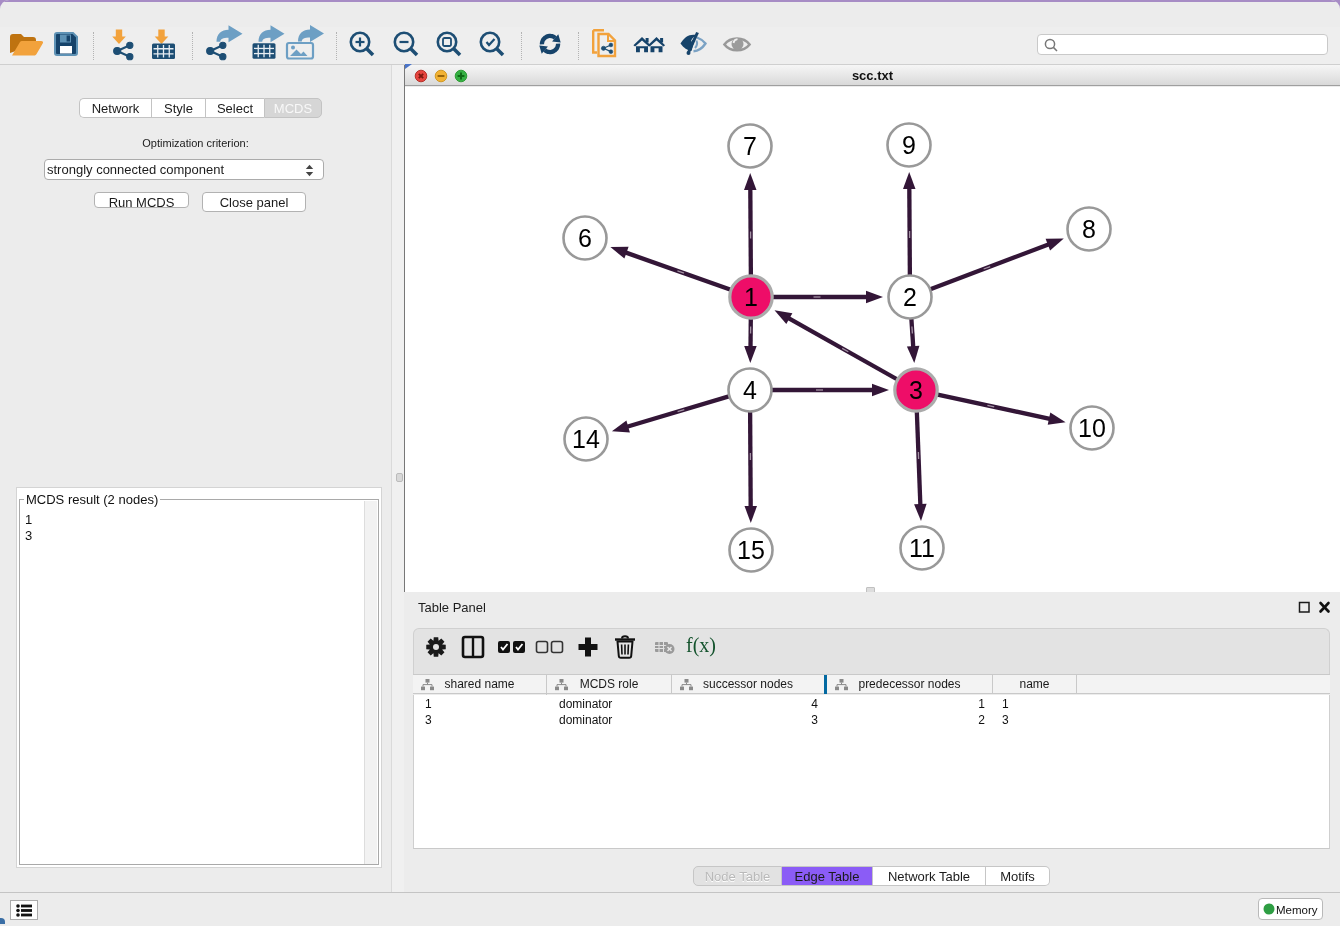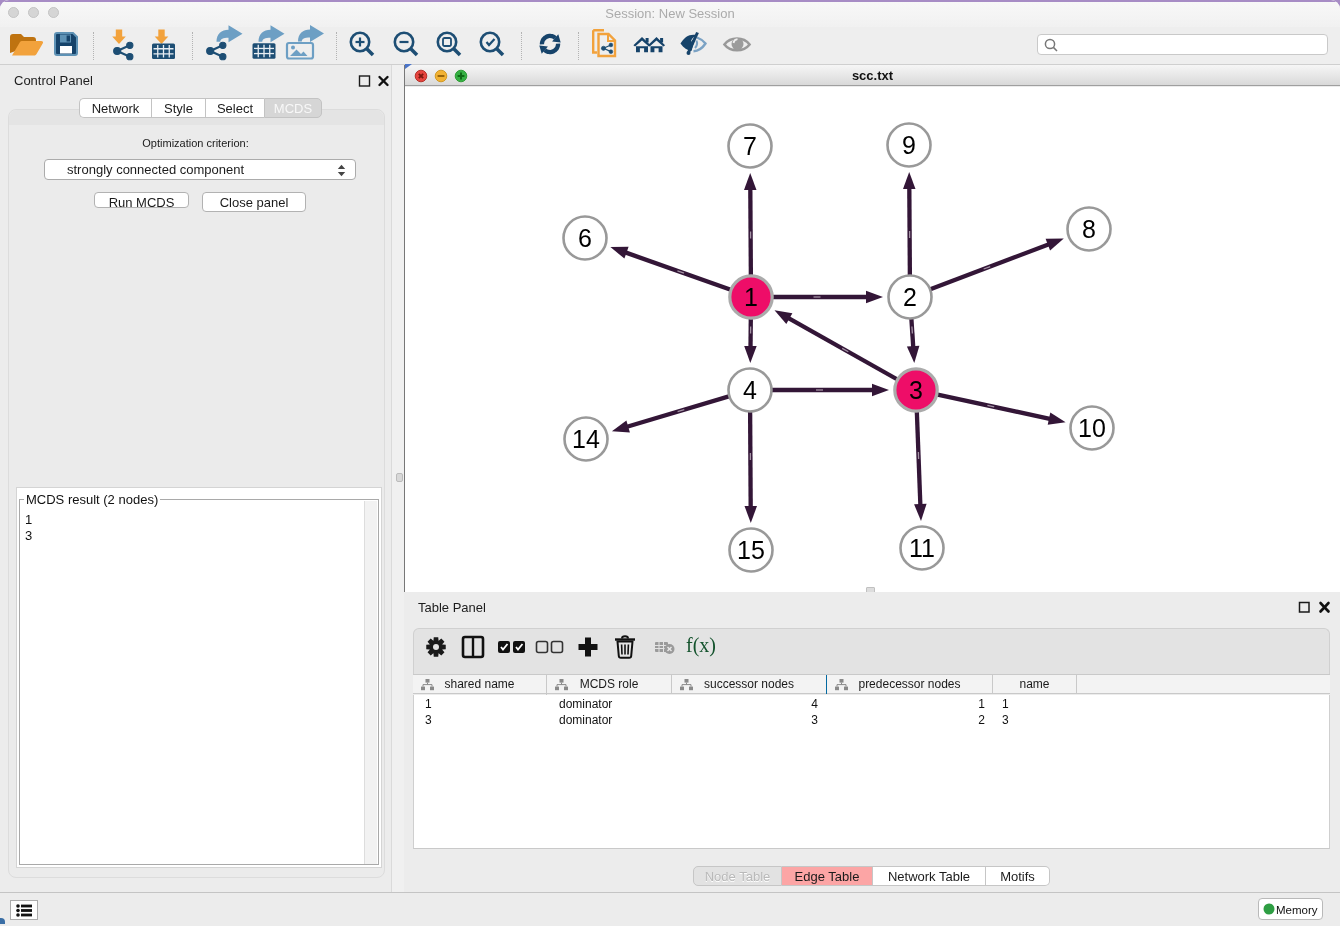--- a/index.html
+++ b/index.html
@@ -5,26 +5,20 @@
 .abs{position:absolute}
 #win{position:absolute;left:0;top:0;width:1340px;height:926px;background:#ececec;border-radius:9px 9px 0 0;overflow:hidden}
 #purpletop{position:absolute;left:0;top:0;width:1340px;height:2px;background:#a78cc5;z-index:300}
 .sep{position:absolute;top:3px;height:28px;width:0;border-left:1px dotted #b3b3b3}
 .tl{position:absolute;width:11px;height:11px;border-radius:50%;background:#d5d5d5;border:1px solid #c3c3c3}
 text{font-family:"Liberation Sans",sans-serif}
 </style></head><body>
 <div id="win">
 <div id="purpletop"></div>
 
-<div class="abs" style="left:0;top:0;width:1340px;height:27px;background:linear-gradient(#f8f8f8,#f1f1f1)">
- <div class="tl" style="left:8px;top:6.5px"></div>
- <div class="tl" style="left:28px;top:6.5px"></div>
- <div class="tl" style="left:48px;top:6.5px"></div>
- <div class="abs" style="left:0;top:6px;width:1340px;text-align:center;font-size:13px;color:#ababab">Session: New Session</div>
-</div>
 <div class="abs" style="left:0;top:27px;width:1340px;height:38px;background:#eeeeee;border-bottom:1px solid #cfcfcf">
       <div class="sep" style="left:93px;top:5px"></div>
       <div class="sep" style="left:192px;top:5px"></div>
       <div class="sep" style="left:336px;top:5px"></div>
       <div class="sep" style="left:521px;top:5px"></div>
       <div class="sep" style="left:578px;top:5px"></div>
     </div>
     <svg class="abs" style="left:0;top:0" width="780" height="64">
       <path d="M10 53 L10 37 C10 35 11 34 13 34 L21 34 L24 37 L33 37 C35 37 36 38 36 40 L36 44 Z" fill="#bf7310"></path>
       <path d="M12 55.5 L20 42 C20.6 41.2 21.4 41 22.3 41 L41 41 C43 41 43.5 42.3 42.7 43.6 L36.4 54.2 C35.8 55.1 35 55.5 34 55.5 Z" fill="#f2a23c"></path>
@@ -146,40 +140,28 @@
 <circle cx="0.5" cy="0" r="6" fill="#9b9b9b"></circle>
 <path d="M-3.5 -1 A4.5 4.5 0 0 1 0.5 -4.8" fill="none" stroke="#efefef" stroke-width="1.8"></path>
       </g>
     </svg>
     <div class="abs" style="left:1037px;top:34px;width:291px;height:21px;background:#fff;border:1px solid #c9c9c9;border-radius:4px">
 <svg width="18" height="17" style="position:absolute;left:5px;top:2px">
         <circle cx="7" cy="7" r="4.6" fill="none" stroke="#777" stroke-width="1.5"></circle>
         <line x1="10.4" y1="10.4" x2="14" y2="14" stroke="#777" stroke-width="1.5"></line>
       </svg>
     </div>
-<div class="abs" style="left:0;top:65px;width:391px;height:827px;background:#ececec">
- <div class="abs" style="left:14px;top:8px;font-size:13px;color:#1d1d1d">Control Panel</div>
- <svg class="abs" style="left:358px;top:9px" width="33" height="14">
-   <rect x="1.5" y="2" width="10" height="10" fill="none" stroke="#1a1a1a" stroke-width="1.4"></rect>
-   <g stroke="#111" stroke-width="2.4" stroke-linecap="round">
-          <line x1="21.5" y1="3" x2="29.5" y2="11"></line>
-          <line x1="29.5" y1="3" x2="21.5" y2="11"></line>
-        </g>
- </svg>
- <div class="abs" style="left:8px;top:44px;width:377px;height:769px;background:#ebebeb;border:1px solid #dcdcdc;border-radius:8px"></div>
- <div class="abs" style="left:9px;top:45px;width:375px;height:15px;background:#e4e4e4;border-radius:8px 8px 0 0"></div>
-</div>
 <div class="abs" style="left:0;top:98px;height:20px">
       <div class="abs" style="left:79px;top:0;width:72px;height:20px;background:#fff;border:1px solid #c3c3c3;border-right:none;border-radius:5px 0 0 5px;text-align:center;font-size:13px;color:#1c1c1c;line-height:19px">Network</div>
       <div class="abs" style="left:151px;top:0;width:54px;height:20px;background:#fff;border:1px solid #c3c3c3;border-right:none;text-align:center;font-size:13px;color:#1c1c1c;line-height:19px">Style</div>
       <div class="abs" style="left:205px;top:0;width:59px;height:20px;background:#fff;border:1px solid #c3c3c3;border-right:none;text-align:center;font-size:13px;color:#1c1c1c;line-height:19px">Select</div>
       <div class="abs" style="left:264px;top:0;width:58px;height:20px;background:#d6d6d6;border:1px solid #c3c3c3;border-radius:0 5px 5px 0;text-align:center;font-size:13px;color:#f8f8f8;line-height:19px">MCDS</div>
     </div>
 <div class="abs" style="left:0;top:137px;width:391px;text-align:center;font-size:11px;color:#1b1b1b">Optimization criterion:</div>
-<div class="abs" style="left:44px;top:159px;width:312px;height:21px;background:#fff;border:1px solid #ababab;border-radius:4px;font-size:13px;color:#1b1b1b;line-height:20px;padding-left:22px">strongly connected component
+<div class="abs" style="left:44px;top:159px;width:280px;height:21px;background:#fff;border:1px solid #ababab;border-radius:4px;font-size:13px;color:#1b1b1b;line-height:20px;padding-left:2px">strongly connected component
  <svg width="11" height="15" style="position:absolute;right:8px;top:3px">
         <path d="M1.8 6 L5.5 1.8 L9.2 6 Z" fill="#444"></path>
         <path d="M1.8 9 L5.5 13.2 L9.2 9 Z" fill="#444"></path>
       </svg>
 </div>
 <div class="abs" style="left:94px;top:192px;width:95px;height:16px;background:#fff;border:1px solid #b2b2b2;border-radius:4px;text-align:center;font-size:13px;color:#1b1b1b;line-height:19px">Run MCDS</div>
 <div class="abs" style="left:202px;top:192px;width:104px;height:20px;background:#fff;border:1px solid #b2b2b2;border-radius:4px;text-align:center;font-size:13px;color:#1b1b1b;line-height:19px">Close panel</div>
 
 <div class="abs" style="left:16px;top:487px;width:366px;height:381px;background:#fff;border:1px solid #d4d4d4">
  <div class="abs" style="left:2px;top:11px;width:360px;height:366px;border:1px solid #a9a9a9"></div>
@@ -364,21 +346,21 @@
             <rect x="4.5" y="0" width="4" height="3.6"></rect>
             <rect x="0" y="7.6" width="4" height="3.6"></rect>
             <rect x="9" y="7.6" width="4" height="3.6"></rect>
           </g>
           <g stroke="#8a8a8a" stroke-width="1">
             <path d="M6.5 3.6 L6.5 5.6 M2 7.6 L2 5.6 L11 5.6 L11 7.6" fill="none"></path>
           </g>
         </svg>
         <div style="position:absolute;left:0;top:2px;width:100%;text-align:center;font-size:12px;color:#1a1a1a">MCDS role</div>
       </div>
-      <div style="position:absolute;left:259px;top:0;width:155px;height:19px;border-right:1px solid #0369a1;">
+      <div style="position:absolute;left:259px;top:0;width:155px;height:19px;border-right:3px solid #0369a1;">
         <svg width="13" height="12" style="position:absolute;left:8px;top:4px">
           <g fill="#8a8a8a">
             <rect x="4.5" y="0" width="4" height="3.6"></rect>
             <rect x="0" y="7.6" width="4" height="3.6"></rect>
             <rect x="9" y="7.6" width="4" height="3.6"></rect>
           </g>
           <g stroke="#8a8a8a" stroke-width="1">
             <path d="M6.5 3.6 L6.5 5.6 M2 7.6 L2 5.6 L11 5.6 L11 7.6" fill="none"></path>
           </g>
         </svg>
@@ -408,21 +390,21 @@
 <div class="abs" style="left:559px;top:697px;font-size:12px;color:#111">dominator</div>
 <div class="abs" style="left:559px;top:713px;font-size:12px;color:#111">dominator</div>
 <div class="abs" style="left:672px;top:697px;width:146px;text-align:right;font-size:12px;color:#111">4</div>
 <div class="abs" style="left:672px;top:713px;width:146px;text-align:right;font-size:12px;color:#111">3</div>
 <div class="abs" style="left:827px;top:697px;width:158px;text-align:right;font-size:12px;color:#111">1</div>
 <div class="abs" style="left:827px;top:713px;width:158px;text-align:right;font-size:12px;color:#111">2</div>
 <div class="abs" style="left:1002px;top:697px;font-size:12px;color:#111">1</div>
 <div class="abs" style="left:1002px;top:713px;font-size:12px;color:#111">3</div>
 <div class="abs" style="left:693px;top:866px;height:20px">
       <div class="abs" style="left:0;top:0;width:89px;height:20px;background:#e2e2e2;border:1px solid #c6c6c6;border-radius:5px 0 0 5px;text-align:center;font-size:13px;color:#b9b9b9;line-height:19px;text-shadow:0 1px 0 #fff">Node Table</div>
-      <div class="abs" style="left:89px;top:0;width:91px;height:20px;background:#fca5a5;border:1px solid #c6c6c6;border-left:none;text-align:center;font-size:13px;color:#1b1b1b;line-height:19px">Edge Table</div>
+      <div class="abs" style="left:89px;top:0;width:91px;height:20px;background:#8b5cf6;border:1px solid #c6c6c6;border-left:none;text-align:center;font-size:13px;color:#1b1b1b;line-height:19px">Edge Table</div>
       <div class="abs" style="left:180px;top:0;width:113px;height:20px;background:#fff;border:1px solid #c6c6c6;border-left:none;text-align:center;font-size:13px;color:#1b1b1b;line-height:19px">Network Table</div>
       <div class="abs" style="left:293px;top:0;width:64px;height:20px;background:#fff;border:1px solid #c6c6c6;border-left:none;border-radius:0 5px 5px 0;text-align:center;font-size:13px;color:#1b1b1b;line-height:19px">Motifs</div>
     </div>
 <div class="abs" style="left:0;top:892px;width:1340px;height:32px;background:#ececec;border-top:1px solid #c4c4c4">
  <div class="abs" style="left:10px;top:7px;width:28px;height:20px;background:#fdfdfd;border:1px solid #ababab">
   <svg width="18" height="13" style="position:absolute;left:5px;top:3px">
           <g fill="#111">
    <circle cx="2" cy="2" r="1.8"></circle>
             <circle cx="2" cy="6.5" r="1.8"></circle>
             <circle cx="2" cy="11" r="1.8"></circle>

